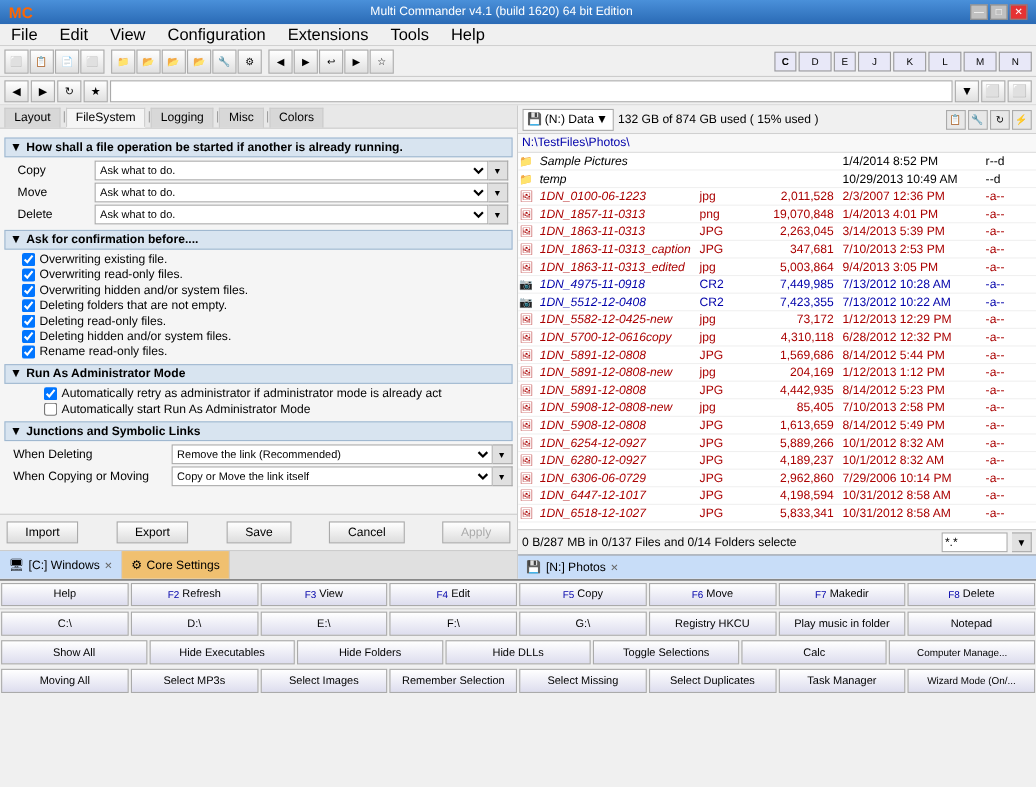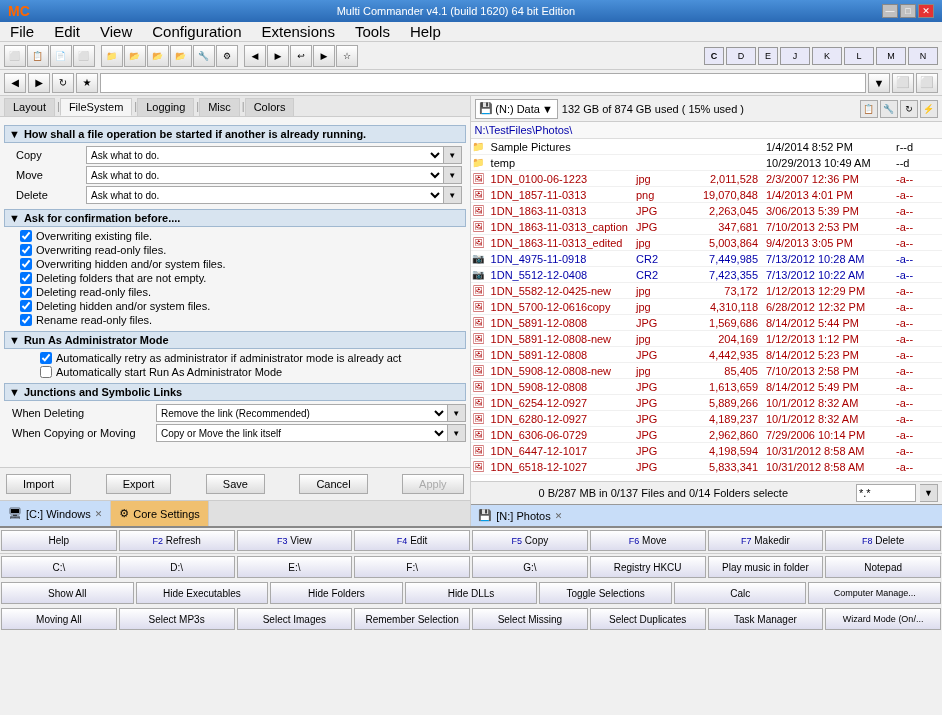--- a/index.html
+++ b/index.html
@@ -85,28 +85,28 @@
     .col-date { width: 130px; padding: 0 4px; border-right: 1px solid #ccc; cursor: pointer; }
     .col-attr { width: 50px; padding: 0 4px; cursor: pointer; }
     
     .file-list { flex: 1; overflow-y: auto; font-size: 11px; }
     .file-row { display: flex; align-items: center; height: 16px; border-bottom: 1px solid #f0f0f0; }
     .file-row.dir { color: #000; }
     .file-row.jpg { color: #a00; }
     .file-row.png { color: #a00; }
     .file-row.cr2 { color: #00a; }
     .file-icon { width: 16px; text-align: center; font-size: 10px; }
-    .file-name { flex: 1; padding: 0 4px; overflow: hidden; text-overflow: ellipsis; white-space: nowrap; }
+    .file-name { flex: 1; padding: 0 4px; overflow: hidden; text-overflow: ellipsis; white-space: nowrap; font-style: italic; }
     .file-ext { width: 50px; padding: 0 4px; }
     .file-size { width: 80px; padding: 0 4px; text-align: right; }
     .file-date { width: 130px; padding: 0 4px; }
     .file-attr { width: 50px; padding: 0 4px; }
     
     .file-status { border-top: 1px solid #ccc; padding: 2px 4px; background: #f0f0f0; font-size: 11px; display: flex; align-items: center; gap: 4px; }
-    .file-status-text { flex: 1; text-align: center; }
+    .file-status-text { flex: 1; }
     .file-filter { width: 60px; height: 18px; border: 1px solid #aaa; font-size: 11px; padding: 0 2px; }
     .file-filter-btn { width: 18px; height: 18px; background: #e0e0e0; border: 1px solid #aaa; border-left: none; display: flex; align-items: center; justify-content: center; font-size: 9px; cursor: pointer; }
     
     
     .right-bottom-tab { background: #c8ddf8; border-top: 1px solid #999; height: 22px; display: flex; align-items: center; padding: 0 8px; font-size: 11px; gap: 4px; }
     
     
     .bottom-toolbar { border-top: 2px solid #888; background: #f0f0f0; }
     .btbar-row1 { display: flex; height: 26px; border-bottom: 1px solid #ccc; }
     .btbar-row2 { display: flex; height: 26px; }
@@ -406,21 +406,21 @@
         <div class="file-ext">png</div>
         <div class="file-size">19,070,848</div>
         <div class="file-date">1/4/2013 4:01 PM</div>
         <div class="file-attr">-a--</div>
       </div>
         <div class="file-row jpg">
         <div class="file-icon" style="font-size:10px;">🖼</div>
         <div class="file-name">1DN_1863-11-0313</div>
         <div class="file-ext">JPG</div>
         <div class="file-size">2,263,045</div>
-        <div class="file-date">3/06/2013 5:39 PM</div>
+        <div class="file-date">3/14/2013 5:39 PM</div>
         <div class="file-attr">-a--</div>
       </div>
         <div class="file-row jpg">
         <div class="file-icon" style="font-size:10px;">🖼</div>
         <div class="file-name">1DN_1863-11-0313_caption</div>
         <div class="file-ext">JPG</div>
         <div class="file-size">347,681</div>
         <div class="file-date">7/10/2013 2:53 PM</div>
         <div class="file-attr">-a--</div>
       </div>

